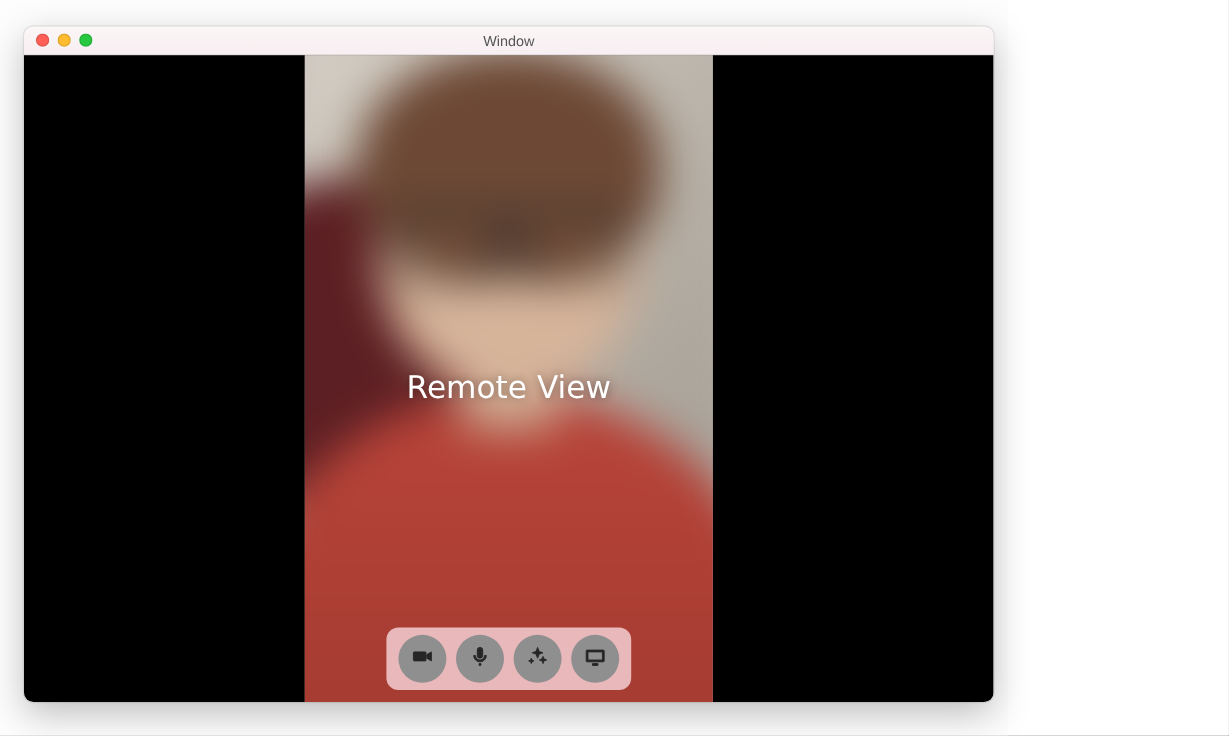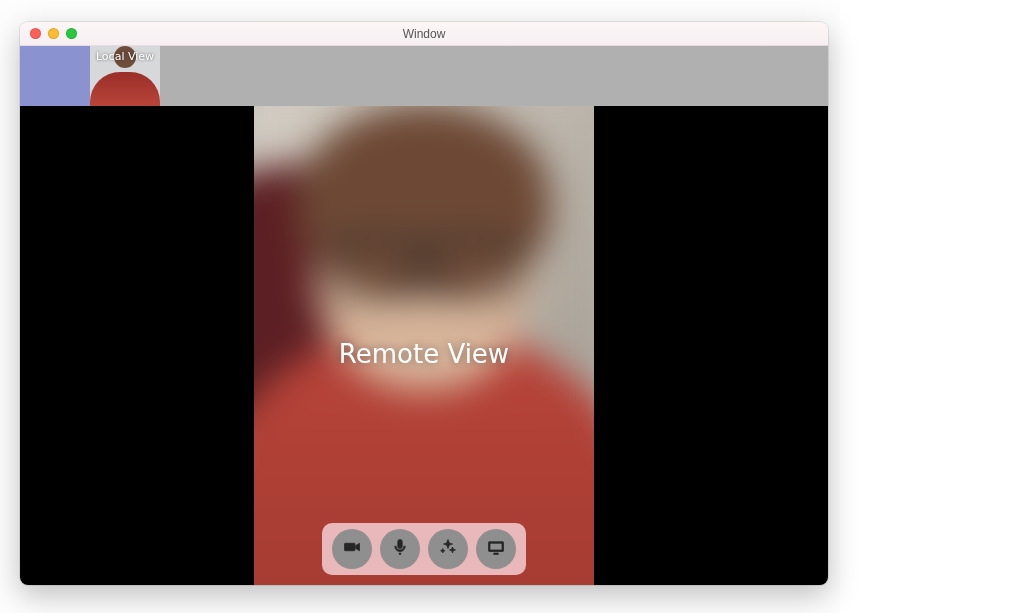--- a/index.html
+++ b/index.html
@@ -199,30 +199,20 @@
 
     <div class="titlebar">
       <div class="traffic-lights">
         <div class="traffic-light tl-red"></div>
         <div class="traffic-light tl-yellow"></div>
         <div class="traffic-light tl-green"></div>
       </div>
       <div class="title-text">Window</div>
     </div>
 
-    <div class="strip">
-      <div class="tile-placeholder"></div>
-      <div class="tile-local">
-        <div class="person-small">
-          <div class="small-body"></div>
-          <div class="small-head"></div>
-        </div>
-        <div class="tile-local-label">Local View</div>
-      </div>
-    </div>
 
     <div class="video-area">
       <div class="remote-feed">
         <div class="feed-bg">
           <div class="feed-room"></div>
           <div class="feed-chair"></div>
           <div class="feed-body"></div>
           <div class="feed-neck"></div>
           <div class="feed-head"></div>
           <div class="feed-hair"></div>

